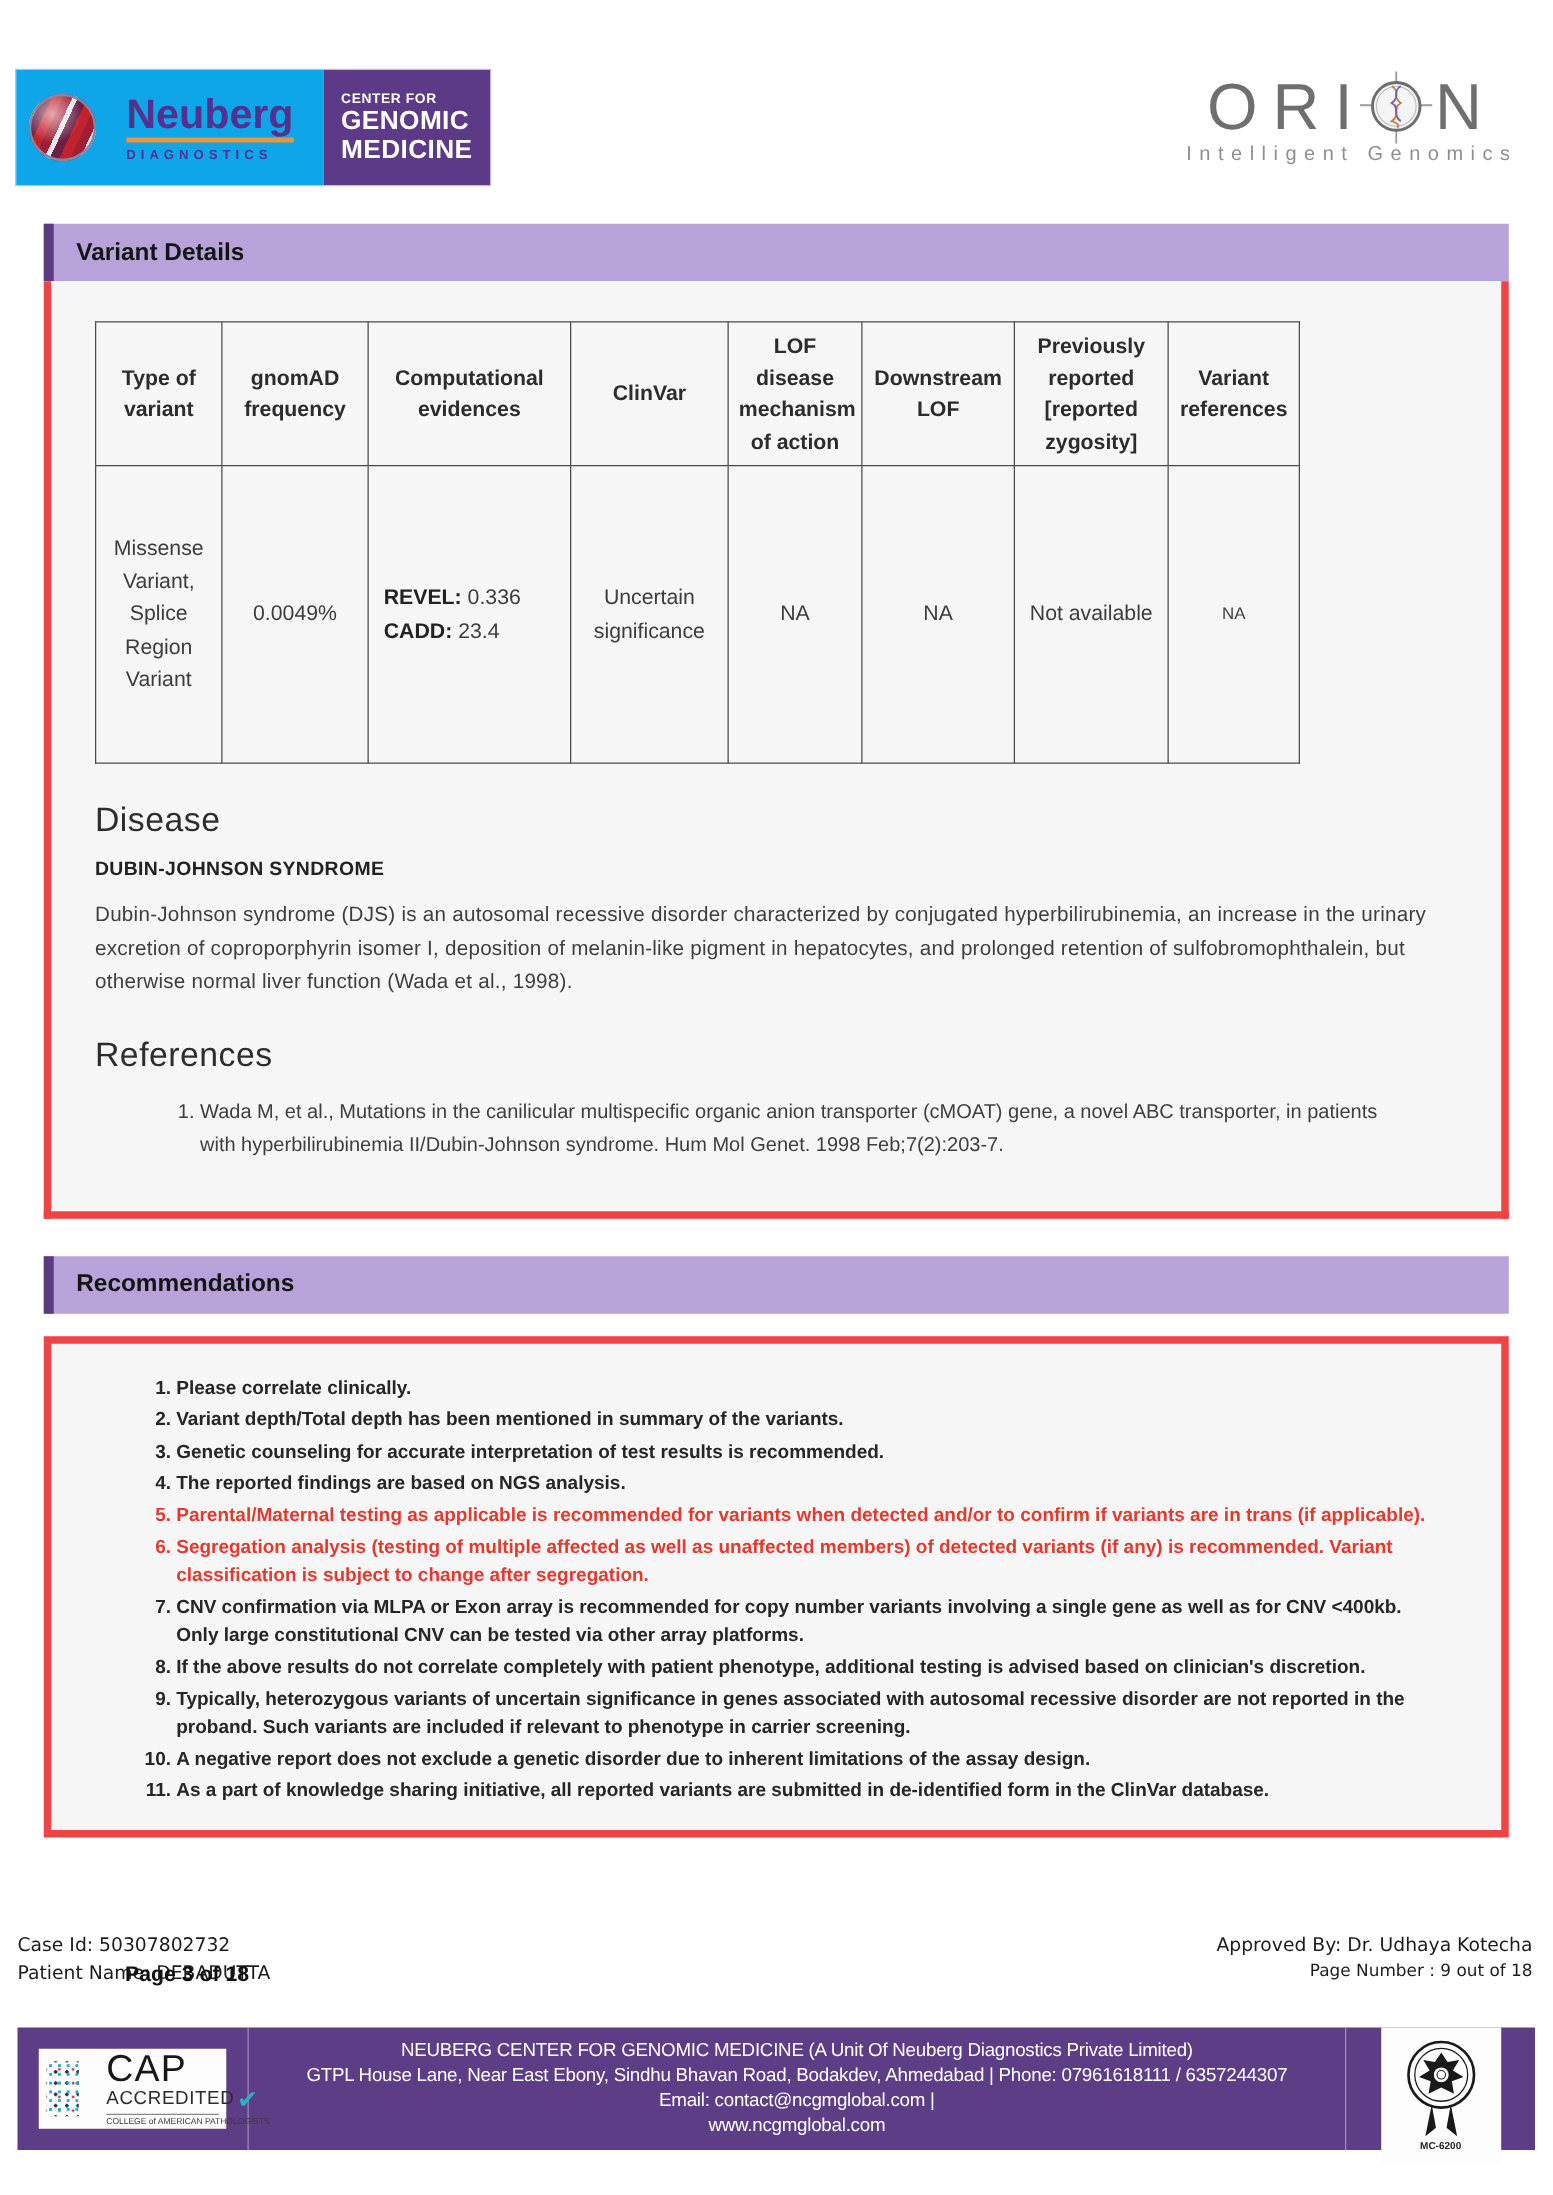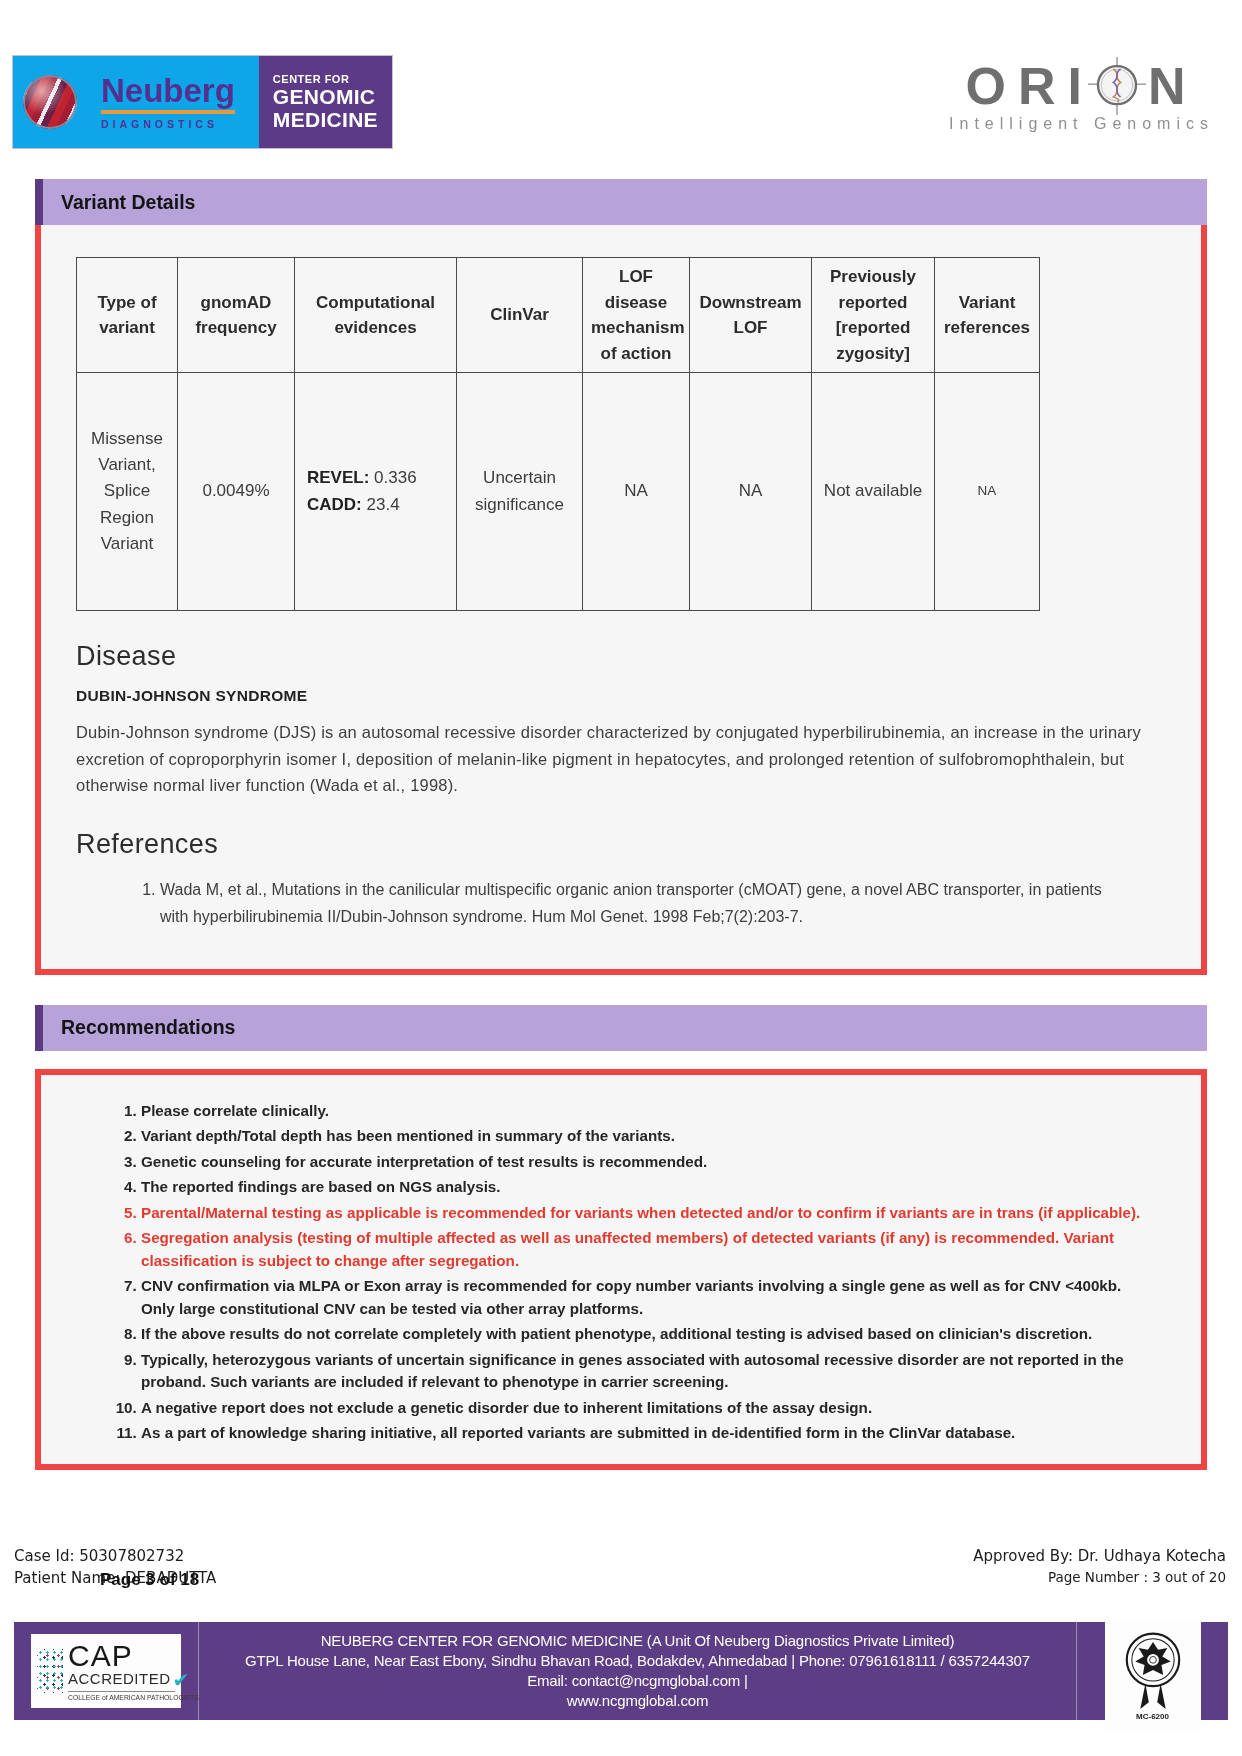--- a/index.html
+++ b/index.html
@@ -15,21 +15,21 @@
      repeating-linear-gradient(115deg,#a31e34 0 7px,#e8e6f0 7px 11px,#6d1f45 11px 18px,#c0222f 18px 26px);
      box-shadow:inset 0 0 0 2px #8d8499}
   .nb-brand{font-size:33px;font-weight:700;color:#54308f;line-height:1}
   .nb-underline{height:4px;background:#e8973a;margin-top:3px}
   .nb-sub{font-size:10.5px;font-weight:700;color:#54308f;letter-spacing:4px;margin-top:4px}
   .nb-right{background:#5c3a87;color:#fff;padding:12px 14px;display:flex;flex-direction:column;justify-content:center}
   .nb-cf{font-size:11px;font-weight:700;letter-spacing:.5px}
   .nb-gm,.nb-md{font-size:21px;font-weight:800;line-height:1.1;letter-spacing:.3px}
 
   .orion{display:flex;flex-direction:column;align-items:center;margin-top:2px}
-  .orion-word{display:flex;align-items:center;font-size:52px;font-weight:700;color:#6f6f6f;letter-spacing:12px;line-height:1}
+  .orion-word{display:flex;align-items:center;font-size:52px;font-weight:400;color:#6f6f6f;letter-spacing:12px;line-height:1}
   .orion-o{margin:0 2px 0 -6px}
   .orion-tag{font-size:16px;letter-spacing:6px;color:#8f8f8f;margin-top:0px}
 
   
   .band{margin:0 35px;height:46px;background:#b7a2da;border-left:8px solid #5b3a82;
         display:flex;align-items:center;padding-left:18px;font-weight:700;font-size:19.5px;color:#141414}
   .band1{margin-top:29px}
   .band2{margin-top:30px}
 
   
@@ -66,21 +66,21 @@
   .fm-pagenum{font-size:13.5px}
 
   
   .bottom-bar{position:absolute;left:14px;right:14px;top:1622px;height:98px;background:#5d3d86;display:flex}
   .bb-cell{display:flex;align-items:center;justify-content:center}
   .bb-left{width:185px;border-right:1px solid #9b8cb4}
   .bb-center{flex:1;flex-direction:column;color:#fff;text-align:center;padding:4px 10px}
   .bb-line{font-size:15px;line-height:1.32;letter-spacing:-.2px}
   .bb-right{width:152px;border-left:1px solid #9b8cb4}
 
-  .cap-box{width:150px;height:74px;background:#fdfdfd;display:flex;align-items:center;padding:5px 6px;gap:5px}
+  .cap-box{width:150px;height:64px;background:#fdfdfd;display:flex;align-items:center;padding:5px 6px;gap:22px}
   .cap-dots{width:26px;height:44px;flex:none;background-image:
       radial-gradient(#2ab0bf 1.2px, transparent 1.4px),
       radial-gradient(#1d3557 1.2px, transparent 1.4px),
       radial-gradient(#b03a5b 1.1px, transparent 1.3px);
       background-size:7px 7px,9px 9px,11px 11px;background-position:0 0,3px 4px,5px 1px}
   .cap-main{flex:1;min-width:0}
   .cap-word{font-size:30px;line-height:1;color:#171717;letter-spacing:1px;font-weight:400}
   .cap-acc{display:flex;align-items:center;font-size:15px;color:#2b2b2b;letter-spacing:.5px;line-height:1.1}
   .cap-check{color:#2ab0bf;font-size:20px;margin-left:2px;line-height:.8}
   .cap-college{font-size:6.8px;color:#3a3a3a;border-top:1px solid #888;margin-top:3px;padding-top:2px;white-space:nowrap}
@@ -207,21 +207,21 @@
 <div class="footer-meta">
   <div class="fm-left">
     <div>Case Id: 50307802732</div>
     <div class="fm-patient">
       <span>Patient Name: DEBADUTTA</span>
       <span class="fm-overlay">Page 3 of 18</span>
     </div>
   </div>
   <div class="fm-right">
     <div>Approved By: Dr. Udhaya Kotecha</div>
-    <div class="fm-pagenum">Page Number : 3 out of 20</div>
+    <div class="fm-pagenum">Page Number : 9 out of 18</div>
   </div>
 </div>
 
 <div class="bottom-bar">
   <div class="bb-cell bb-left">
     <div class="cap-box">
       <div class="cap-dots"></div>
       <div class="cap-main">
         <div class="cap-word">CAP</div>
         <div class="cap-acc">

